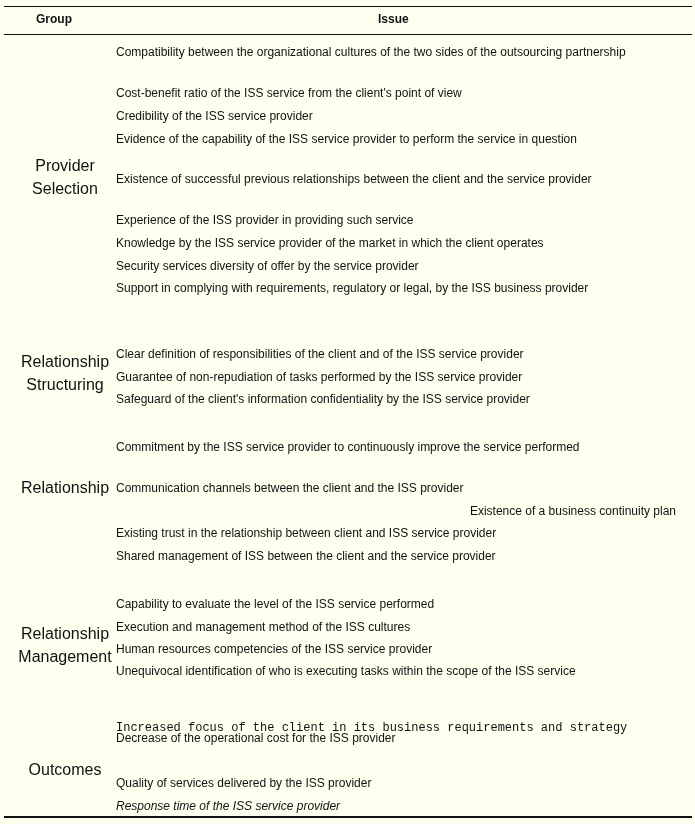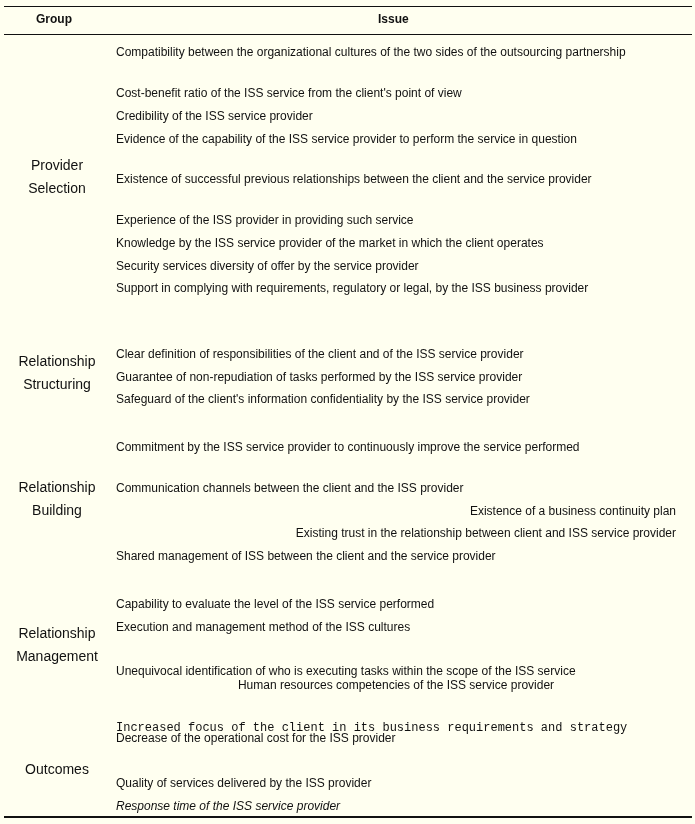--- a/index.html
+++ b/index.html
@@ -8,21 +8,21 @@
     font-family:"Liberation Sans", "DejaVu Sans", sans-serif;
     color:#111; position:relative; overflow:hidden;
   }
   .rule { position:absolute; left:4px; width:688px; background:#111; height:1px; }
   .r-top { top:6px; }
   .r-head { top:34px; }
   .r-bottom { top:816px; height:1.5px; }
   .hdr { position:absolute; top:12px; font-weight:bold; font-size:12px; }
   .hdr-group { left:36px; }
   .hdr-issue { left:378px; }
-  .group-label { position:absolute; left:0; width:114px; text-align:center; font-size:14px; line-height:23px; }
+  .group-label { position:absolute; left:8px; width:114px; text-align:center; font-size:16px; line-height:23px; }
   .issue { position:absolute; left:116px; width:560px; font-size:12px; line-height:24px; }
 </style>
 </head>
 <body>
 
 <div class="rule r-top"></div>
 <div class="hdr hdr-group">Group</div>
 <div class="hdr hdr-issue">Issue</div>
 <div class="rule r-head"></div>
 
@@ -43,35 +43,34 @@
 <div class="group-label" style="top:350px;">
   <div>Relationship</div>
   <div>Structuring</div>
 </div>
 <div class="issue" style="top:342px;">Clear definition of responsibilities of the client and of the ISS service provider</div>
 <div class="issue" style="top:365px;">Guarantee of non-repudiation of tasks performed by the ISS service provider</div>
 <div class="issue" style="top:387px;">Safeguard of the client's information confidentiality by the ISS service provider</div>
 
 <div class="group-label" style="top:476px;">
   <div>Relationship</div>
-  <div>Building</div>
 </div>
 <div class="issue" style="top:435px;">Commitment by the ISS service provider to continuously improve the service performed</div>
 <div class="issue" style="top:476px;">Communication channels between the client and the ISS provider</div>
 <div class="issue" style="top:499px;text-align:right;">Existence of a business continuity plan</div>
-<div class="issue" style="top:521px;text-align:right;">Existing trust in the relationship between client and ISS service provider</div>
+<div class="issue" style="top:521px;">Existing trust in the relationship between client and ISS service provider</div>
 <div class="issue" style="top:544px;">Shared management of ISS between the client and the service provider</div>
 
 <div class="group-label" style="top:622px;">
   <div>Relationship</div>
   <div>Management</div>
 </div>
 <div class="issue" style="top:592px;">Capability to evaluate the level of the ISS service performed</div>
 <div class="issue" style="top:615px;">Execution and management method of the ISS cultures</div>
-<div class="issue" style="top:673px;text-align:center;">Human resources competencies of the ISS service provider</div>
+<div class="issue" style="top:637px;">Human resources competencies of the ISS service provider</div>
 <div class="issue" style="top:659px;">Unequivocal identification of who is executing tasks within the scope of the ISS service</div>
 
 <div class="group-label" style="top:758px;">
   <div>Outcomes</div>
 </div>
 <div class="issue" style="top:726px;">Decrease of the operational cost for the ISS provider</div>
 <div class="issue" style="top:716px;font-family:Liberation Mono, monospace;">Increased focus of the client in its business requirements and strategy</div>
 <div class="issue" style="top:771px;">Quality of services delivered by the ISS provider</div>
 <div class="issue" style="top:794px;font-style:italic;">Response time of the ISS service provider</div>
 

